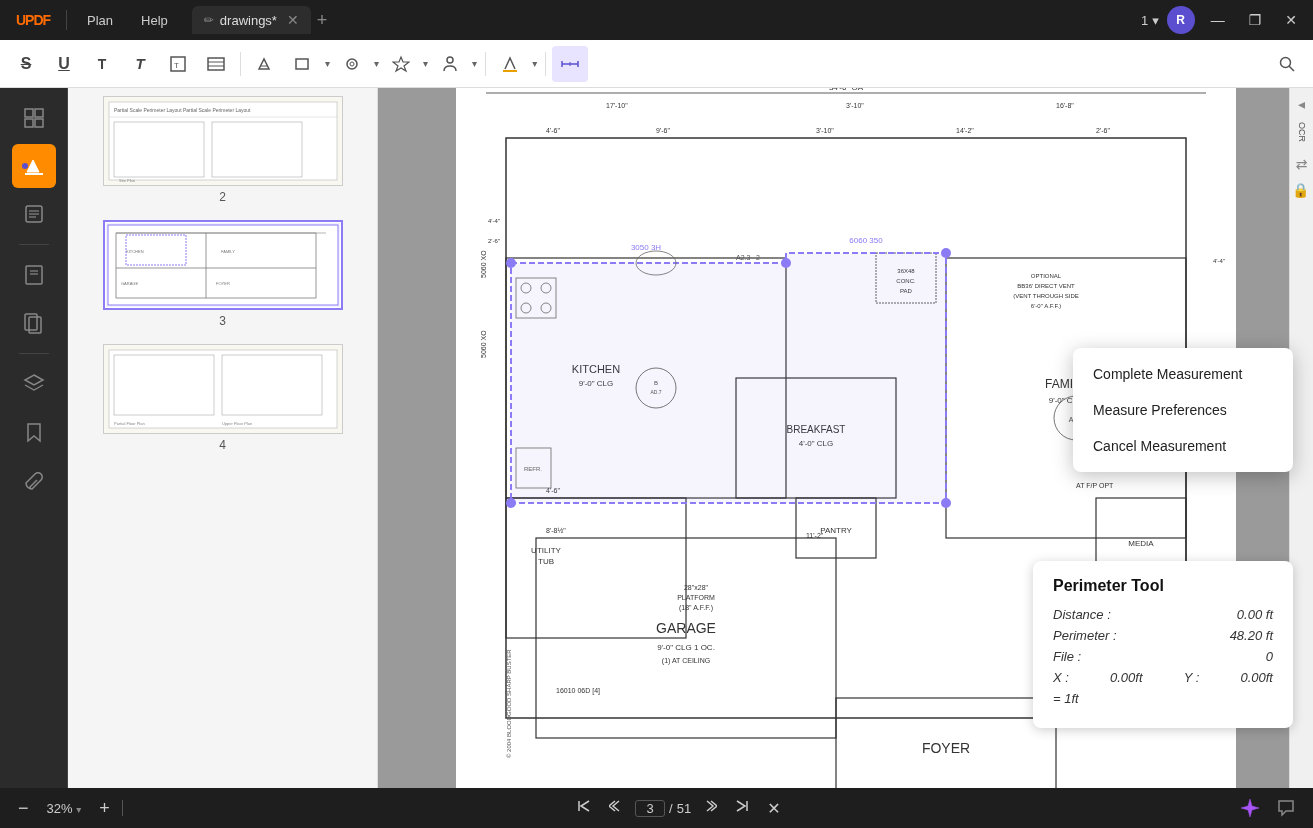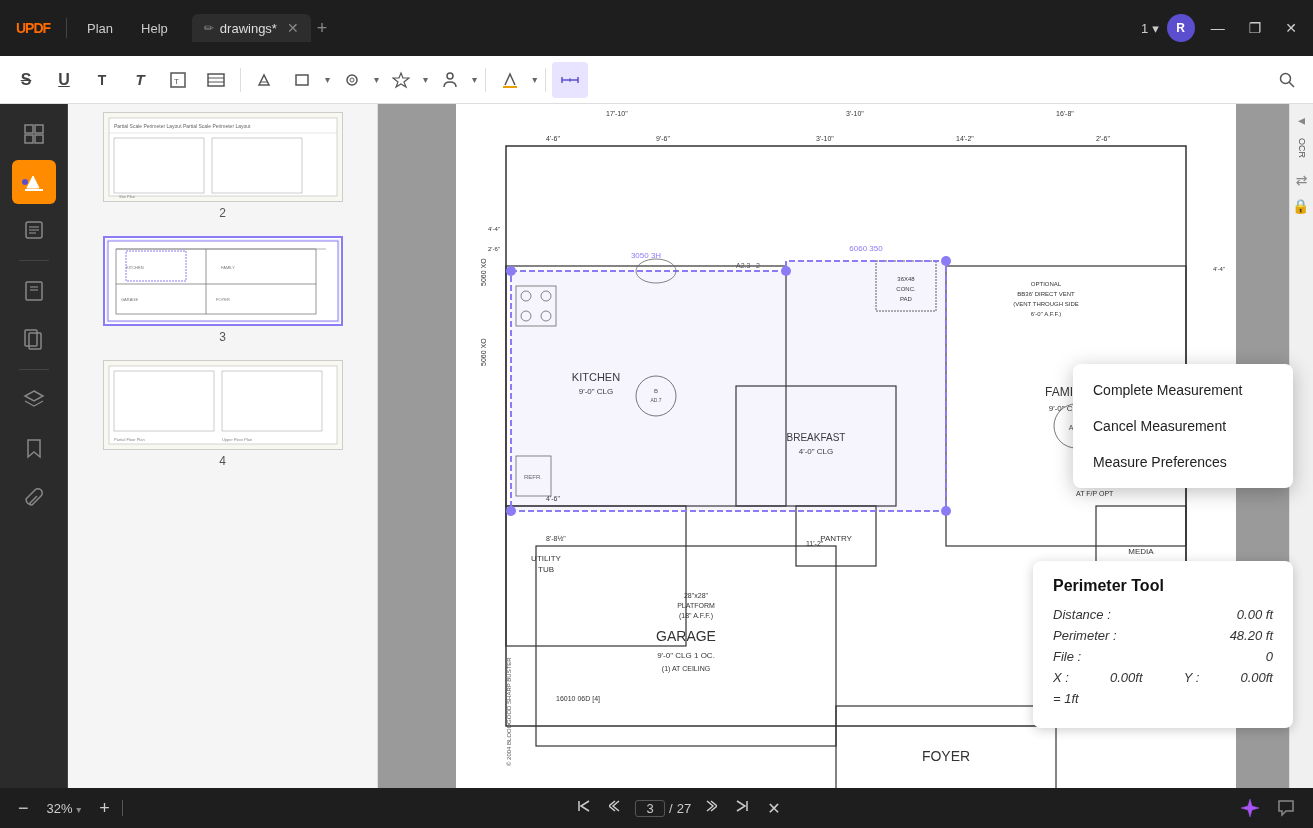--- a/index.html
+++ b/index.html
@@ -1,20 +1,20 @@
 <!DOCTYPE html>
 <html><head>
   <meta charset="utf-8">
   <style>
     * { box-sizing: border-box; margin: 0; padding: 0; }
     body { font-family: -apple-system, BlinkMacSystemFont, 'Segoe UI', sans-serif; background: #2b2b2b; width: 1313px; height: 828px; overflow: hidden; display: flex; flex-direction: column; }
 
     
     .title-bar {
-      display: flex; align-items: center; background: #1e1e1e; height: 56px; padding: 0 8px; gap: 4px; flex-shrink: 0;
+      display: flex; align-items: center; background: #1e1e1e; height: 40px; padding: 0 8px; gap: 4px; flex-shrink: 0;
     }
     .app-logo { width: 50px; display: flex; align-items: center; justify-content: center; }
     .logo-text { color: #ff6b00; font-weight: 800; font-size: 14px; letter-spacing: -1px; }
     .title-separator { width: 1px; height: 20px; background: #444; margin: 0 4px; }
     .title-menu-item { color: #ccc; font-size: 13px; padding: 4px 12px; border-radius: 4px; cursor: pointer; }
     .tab-area { display: flex; align-items: center; flex: 1; margin-left: 8px; }
     .tab { display: flex; align-items: center; background: #2d2d2d; color: #ddd; font-size: 13px; padding: 6px 12px; border-radius: 6px 6px 0 0; gap: 6px; }
     .tab-icon { color: #888; font-size: 12px; }
     .tab-close { color: #888; font-size: 14px; cursor: pointer; margin-left: 4px; }
     .tab-add { color: #888; font-size: 18px; margin-left: 6px; cursor: pointer; }
@@ -446,22 +446,22 @@
           <text x="757" y="350" font-size="6" fill="#333">4'-4"</text>
 
           <text x="32" y="145" font-size="6" fill="#333">4'-4"</text>
           <text x="32" y="165" font-size="6" fill="#333">2'-6"</text>
         </svg>
       </div>
     </div>
 
     <div class="context-menu">
       <div class="context-menu-item">Complete Measurement</div>
+      <div class="context-menu-item">Measure Preferences</div>
       <div class="context-menu-item">Cancel Measurement</div>
-      <div class="context-menu-item">Measure Preferences</div>
     </div>
 
     <div class="perim-panel">
       <div class="perim-title">Perimeter Tool</div>
       <div class="perim-row">
         <span>Distance :</span>
         <span>0.00 ft</span>
       </div>
       <div class="perim-row">
         <span>Perimeter :</span>
@@ -511,21 +511,21 @@
     </div>
     <div class="nav-btn">
       <svg width="14" height="14" viewBox="0 0 14 14">
           <polyline points="10,2 4,7 10,12" fill="none" stroke="#ccc" stroke-width="1.5"></polyline>
           <polyline points="6,2 0,7 6,12" fill="none" stroke="#ccc" stroke-width="1.5"></polyline>
         </svg>
     </div>
     <div class="page-indicator">
       <input type="text" class="page-input" value="3" style="background: transparent; color: rgb(204, 204, 204); border: 1px solid rgb(85, 85, 85); border-radius: 3px; width: 30px; text-align: center; font-size: 13px;">
       <span style="color:#ccc;">/</span>
-      <span style="color:#ccc;">27</span>
+      <span style="color:#ccc;">51</span>
     </div>
     <div class="nav-btn">
       <svg width="14" height="14" viewBox="0 0 14 14">
           <polyline points="4,2 10,7 4,12" fill="none" stroke="#ccc" stroke-width="1.5"></polyline>
           <polyline points="8,2 14,7 8,12" fill="none" stroke="#ccc" stroke-width="1.5"></polyline>
         </svg>
     </div>
     <div class="nav-btn">
       <svg width="14" height="14" viewBox="0 0 14 14">
           <line x1="12" y1="2" x2="12" y2="12" stroke="#ccc" stroke-width="1.5"></line>

